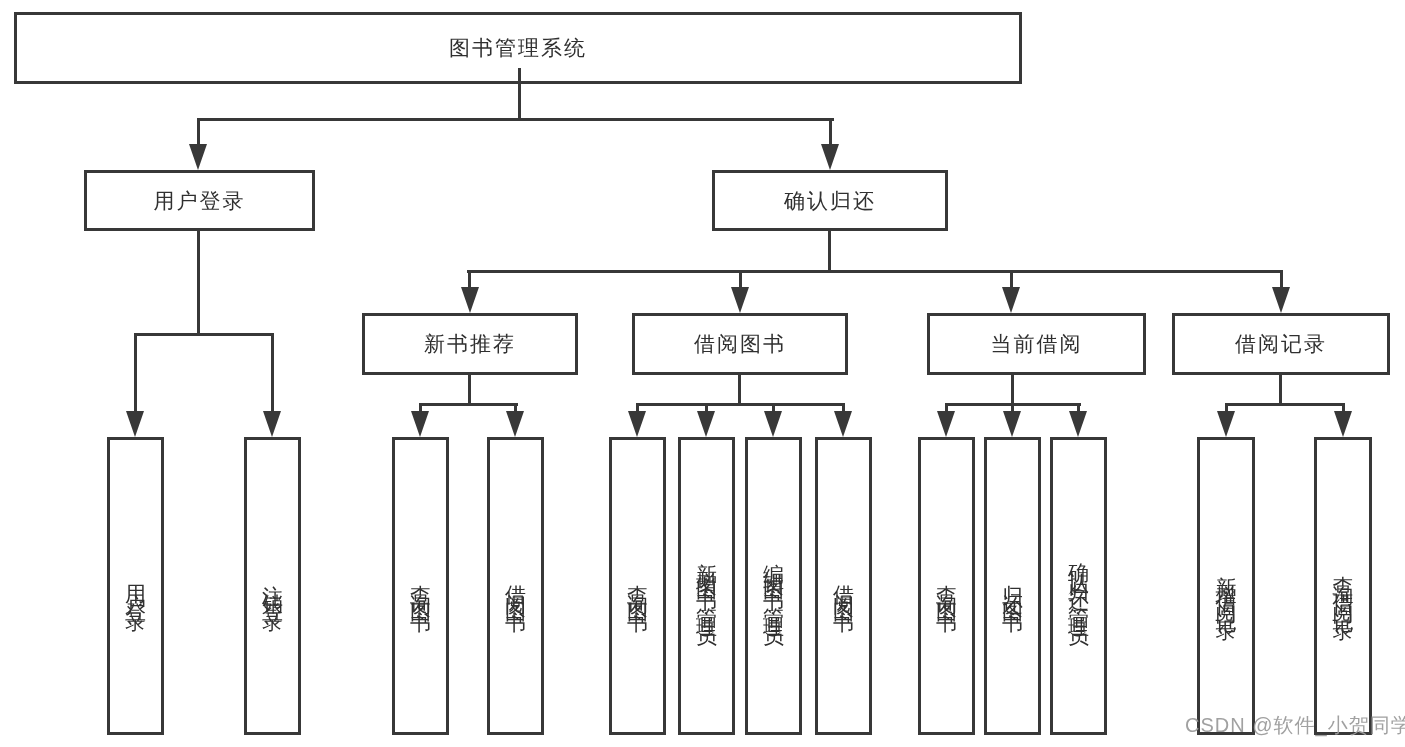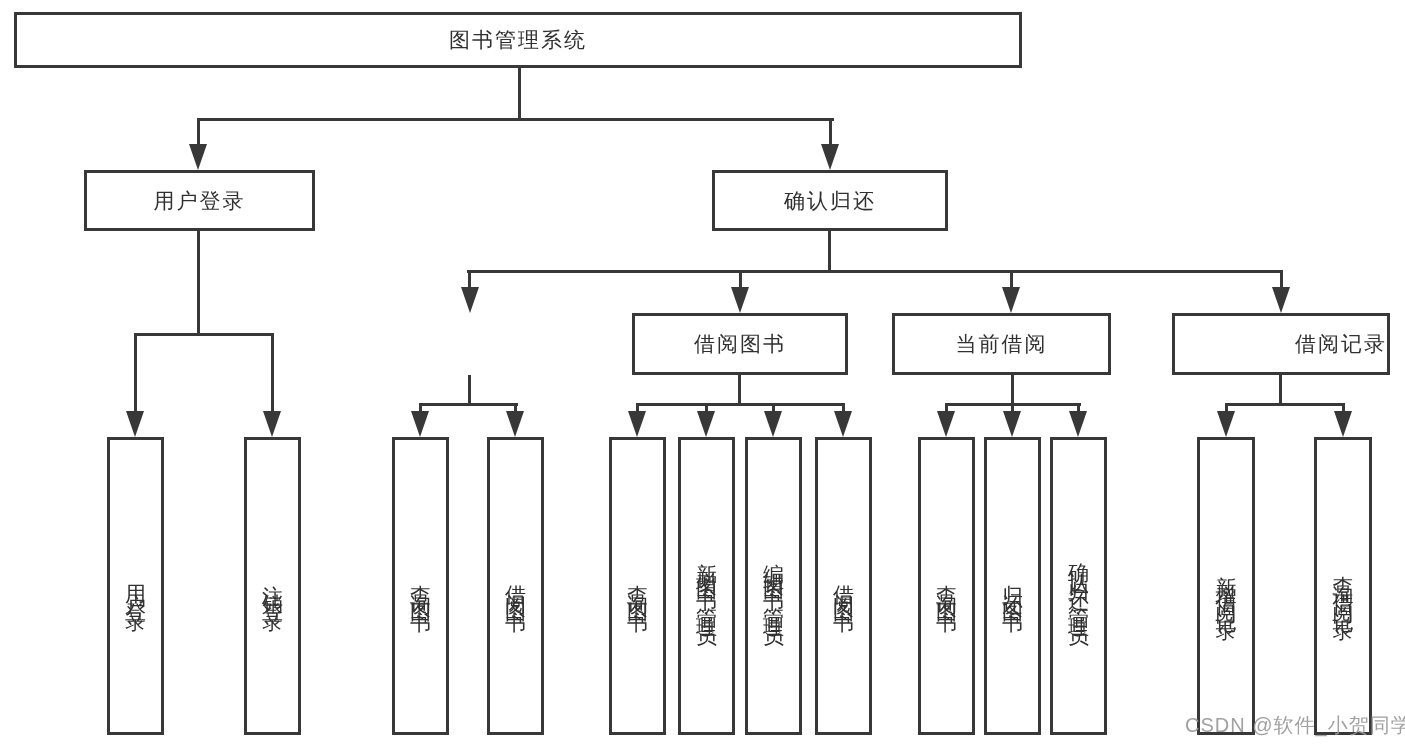--- a/index.html
+++ b/index.html
@@ -35,38 +35,41 @@
     position:absolute; left:1185px; top:712px; z-index:6;
     font-size:20px; color:var(--wm); letter-spacing:1px; white-space:nowrap;
     opacity:.95;
   }
 </style>
 </head>
 <body>
 
 <div class="canvas">
 
-  <div class="hbox" style="left:14px; top:12px; width:1008px; height:56px;">
+  <div class="hbox" style="left:14px; top:12px; width:1008px; height:72px;">
     <span>图书管理系统</span>
   </div>
 
   <div class="hbox" style="left:84px; top:170px; width:231px; height:61px;">
     <span>用户登录</span>
   </div>
   <div class="hbox" style="left:712px; top:170px; width:236px; height:61px;">
     <span>确认归还</span>
   </div>
 
+  <div class="hbox" style="left:362px; top:313px; width:216px; height:62px;">
+    <span>新书推荐</span>
+  </div>
   <div class="hbox" style="left:632px; top:313px; width:216px; height:62px;">
     <span>借阅图书</span>
   </div>
-  <div class="hbox" style="left:892px; top:313px; width:219px; height:62px;">
+  <div class="hbox" style="left:927px; top:313px; width:219px; height:62px;">
     <span>当前借阅</span>
   </div>
-  <div class="hbox" style="left:1172px; top:313px; width:218px; height:62px;justify-content:flex-end;">
+  <div class="hbox" style="left:1172px; top:313px; width:218px; height:62px;">
     <span>借阅记录</span>
   </div>
 
   <div class="vbox" style="left:107px;">
     <span class="vtext">用户登录</span>
   </div>
   <div class="vbox" style="left:244px;">
     <span class="vtext">注销登录</span>
   </div>
 

